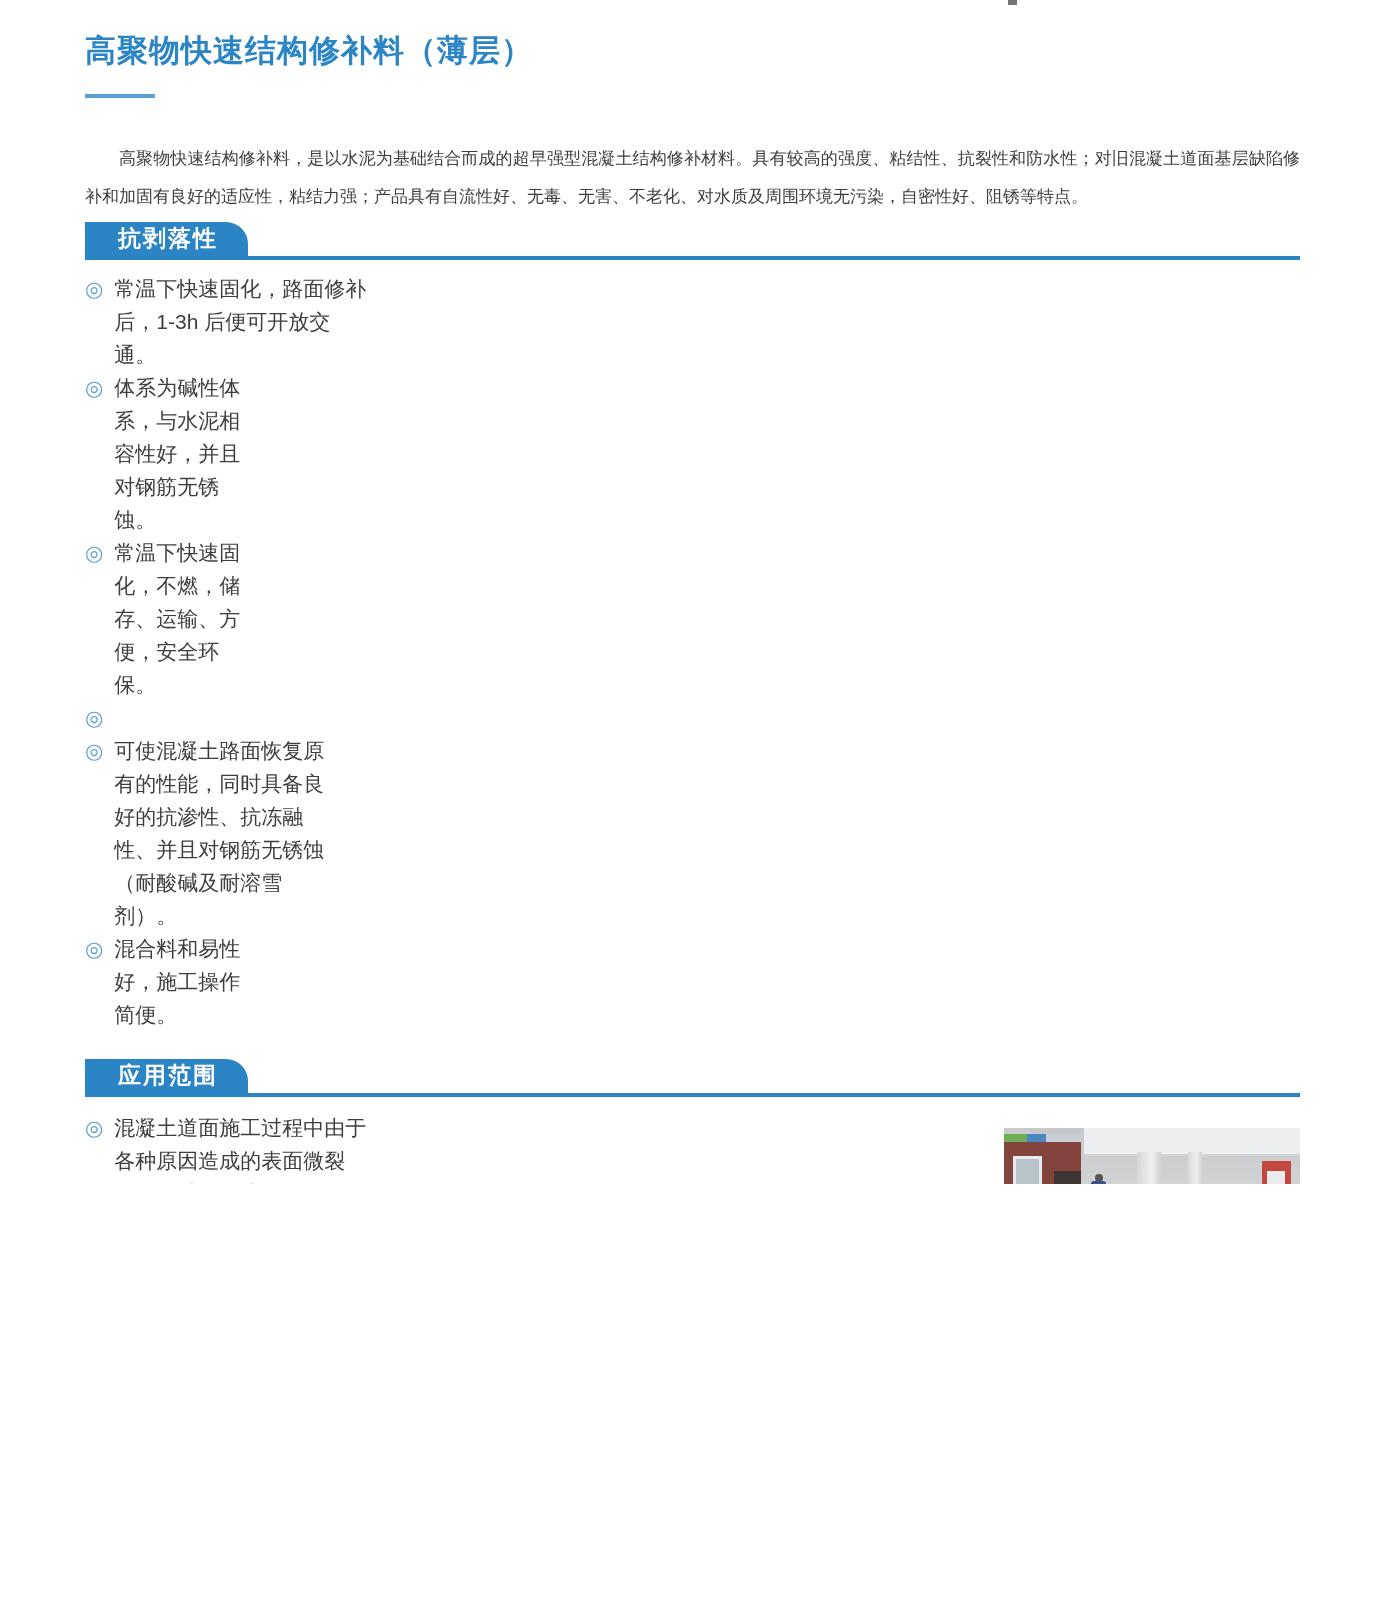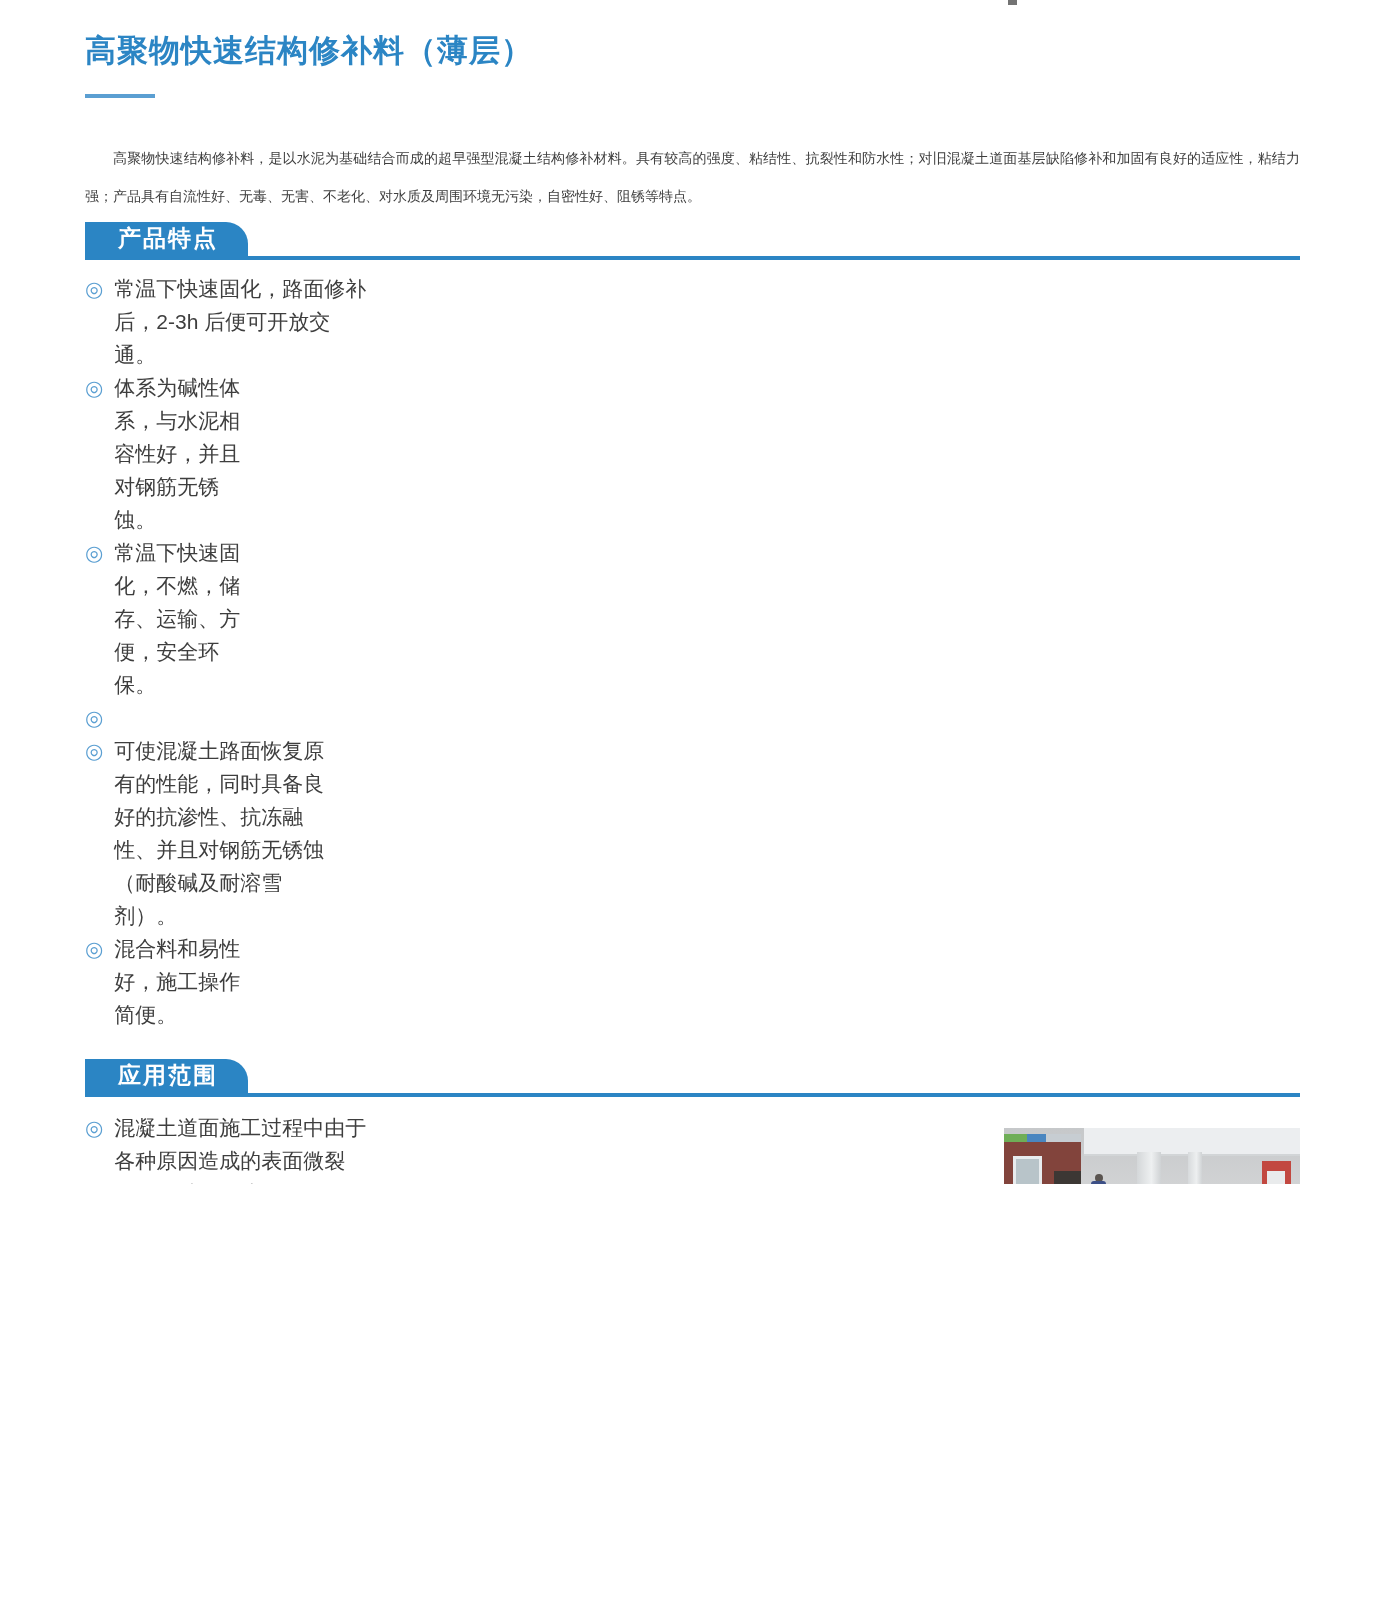--- a/index.html
+++ b/index.html
@@ -12,21 +12,21 @@
   *{margin:0;padding:0;box-sizing:border-box;}
   body{background:#ffffff;font-family:"Liberation Sans","DejaVu Sans",sans-serif;}
   .page{position:relative;width:1384px;height:1184px;background:#fff;overflow:hidden;}
   .content{padding:0 84px 0 85px;position:relative;}
 
   
   .page-title{margin-top:30px;font-size:31px;font-weight:bold;color:var(--accent);letter-spacing:1px;line-height:42px;}
   .title-rule{width:70px;height:4px;background:var(--accent-light);margin-top:22px;}
 
   
-  .intro{margin-top:42px;font-size:14px;line-height:37.5px;color:var(--text-dark);text-align:justify;text-indent:2em;}
+  .intro{margin-top:42px;font-size:17px;line-height:37.5px;color:var(--text-dark);text-align:justify;text-indent:2em;}
 
   
   .sec-header{position:relative;}
   .sec-tab{display:inline-block;background:var(--accent);color:#fff;font-size:23px;font-weight:bold;
            padding:5px 30px 6px 33px;border-radius:0 22px 0 0;letter-spacing:2px;line-height:23px;}
   .sec-rule{height:4px;background:var(--accent);margin-top:0;}
 
   
   .bullets{list-style:none;margin-top:12px;}
   .bullet{display:flex;align-items:flex-start;line-height:33px;font-size:21px;color:var(--text-dark);}
@@ -128,28 +128,28 @@
 <div class="page">
   <div class="abs top-fragment"></div>
 
   <div class="content">
     <h1 class="page-title">高聚物快速结构修补料（薄层）</h1>
     <div class="title-rule"></div>
 
     <p class="intro">高聚物快速结构修补料，是以水泥为基础结合而成的超早强型混凝土结构修补材料。具有较高的强度、粘结性、抗裂性和防水性；对旧混凝土道面基层缺陷修补和加固有良好的适应性，粘结力强；产品具有自流性好、无毒、无害、不老化、对水质及周围环境无污染，自密性好、阻锈等特点。</p>
 
     <div class="sec-header sec-features">
-      <span class="sec-tab">产品特点</span>
+      <span class="sec-tab">抗剥落性</span>
       <div class="sec-rule"></div>
     </div>
     <ul class="bullets mt-feat">
 
         <li class="bullet i0">
           <span class="b-icon">◎</span>
-          <span class="b-text">常温下快速固化，路面修补后，2-3h 后便可开放交通。</span>
+          <span class="b-text">常温下快速固化，路面修补后，1-3h 后便可开放交通。</span>
         </li>
 
         <li class="bullet i1">
           <span class="b-icon">◎</span>
           <span class="b-text">体系为碱性体系，与水泥相容性好，并且对钢筋无锈蚀。</span>
         </li>
 
         <li class="bullet i2">
           <span class="b-icon">◎</span>
           <span class="b-text">常温下快速固化，不燃，储存、运输、方便，安全环保。</span>

